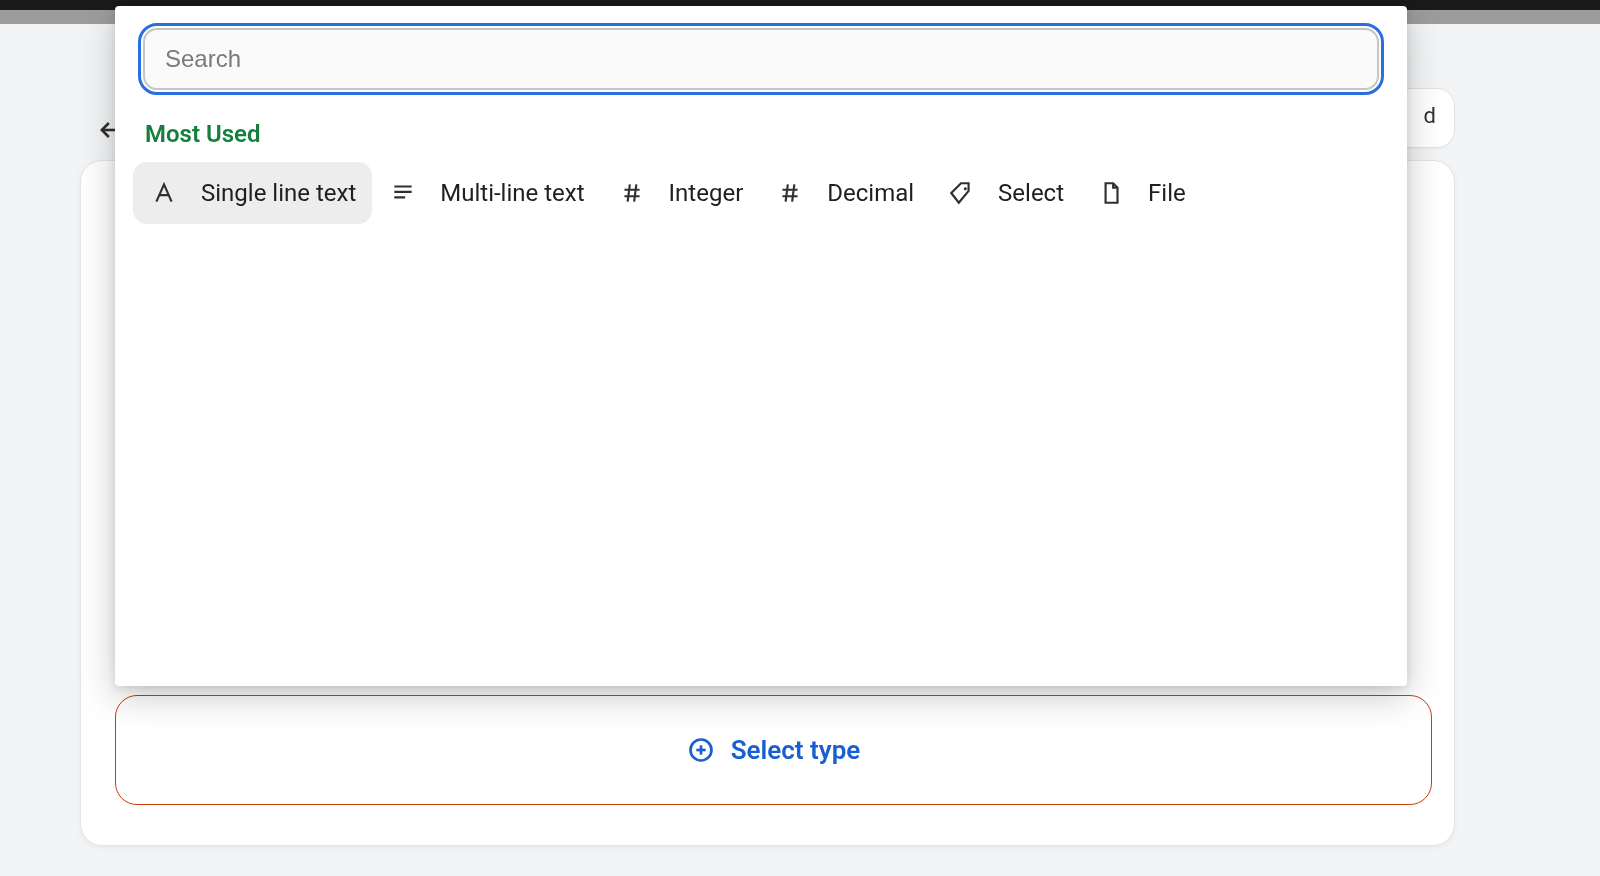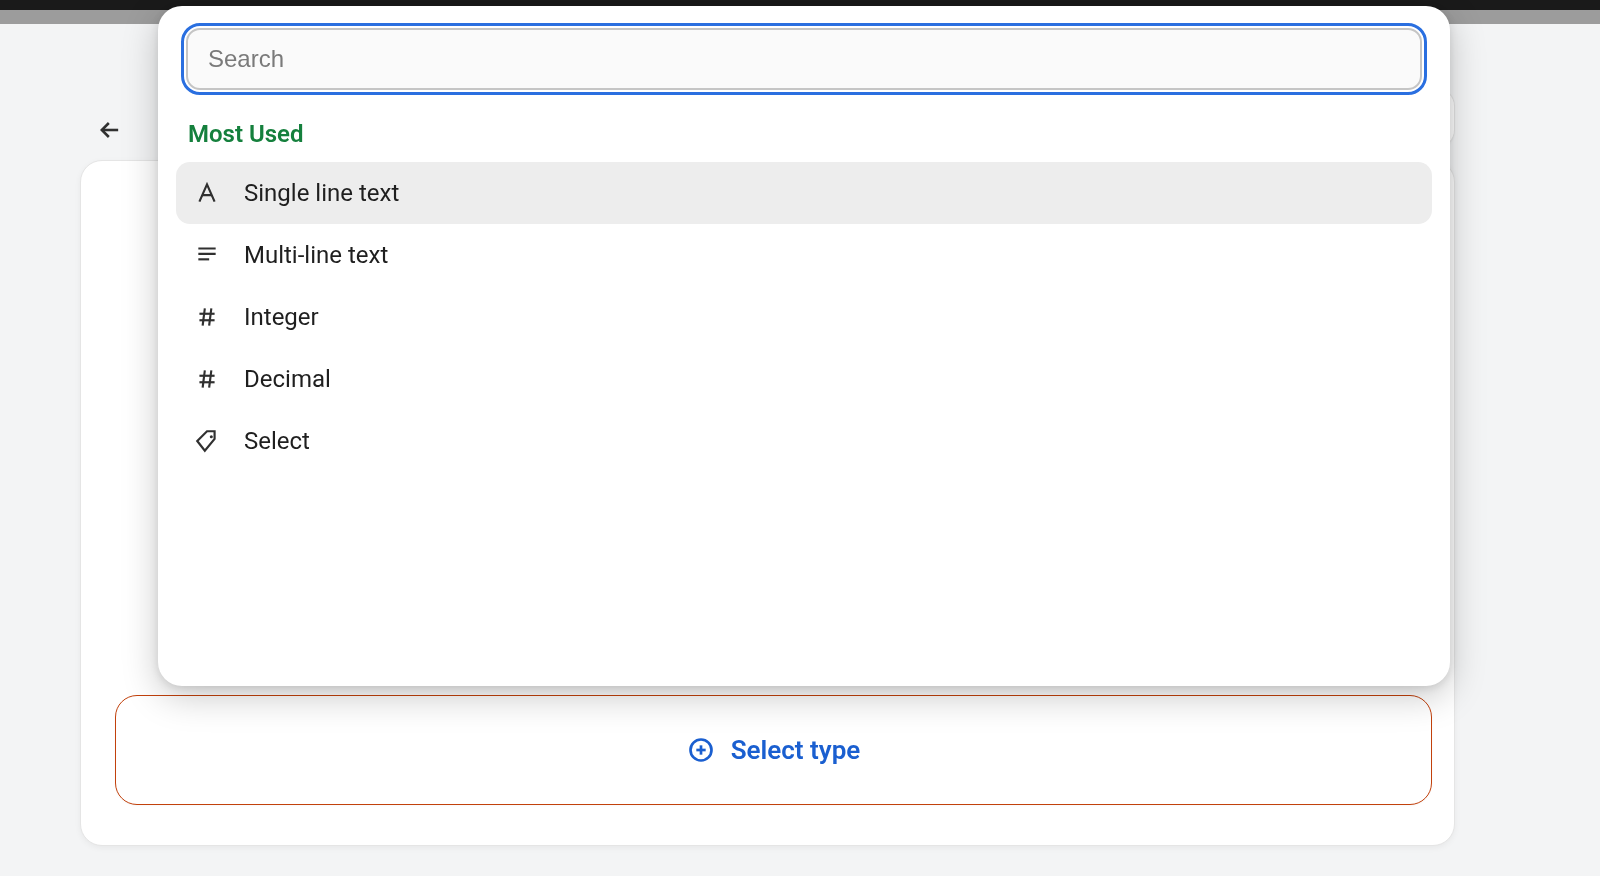--- a/index.html
+++ b/index.html
@@ -16,37 +16,36 @@
 
   .big-white-card { position:absolute; top:160px; left:80px; right:145px; bottom:30px; background:#fff; border:1px solid #e5e5e5; border-radius:22px; box-shadow:0 2px 6px rgba(0,0,0,0.05); }
 
   .select-type-row { position:absolute; left:115px; right:168px; top:695px; height:110px; background:#fff; border:1px solid #c2410c; border-radius:22px; display:flex; align-items:center; justify-content:center; gap:16px; cursor:pointer; box-shadow:0 1px 2px rgba(0,0,0,0.03); }
   .select-type-row .icon { width:28px; height:28px; color:#1a5fd0; }
   .select-type-row .icon svg { width:28px; height:28px; stroke:#1a5fd0; stroke-width:2.3; fill:none; }
   .select-type-row .label { font-size:26px; font-weight:600; color:#1a5fd0; }
 
   .dropdown-panel {
     position:absolute; top:6px; left:115px; width:1292px; height:680px;
-    background:#fff; border-radius:24px; box-shadow:0 10px 36px rgba(0,0,0,0.22), 0 2px 8px rgba(0,0,0,0.10);
+    background:#fff; border-radius:4px; box-shadow:0 10px 36px rgba(0,0,0,0.22), 0 2px 8px rgba(0,0,0,0.10);
     padding:22px 16px 8px 16px;
     overflow:hidden;
-    margin-left:43px;
   }
   .search-wrap { padding:0 12px; }
   .search-input {
     width:100%; height:62px; border-radius:14px;
     border:2px solid #c5c5c5; outline:3px solid #2a6fe0; outline-offset:2px;
     background:#fafafa; font-size:24px; color:#303030; padding:0 20px;
   }
   .search-input::placeholder { color:#7a7a7a; }
 
   .section-header { padding:30px 14px 14px 14px; font-size:24px; font-weight:600; color:#15803d; }
   .section-header.tight { padding-top:14px; }
 
-  .opt-list { display:flex; flex-direction:column; gap:0; padding:0 2px; }
+  .opt-list { display:flex; gap:0; padding:0 2px; }
   .opt {
     display:flex; align-items:center; gap:22px;
     height:62px; padding:0 16px; border-radius:14px; cursor:pointer;
     font-size:24px; color:#1f1f1f;
   }
   .opt .icon { width:30px; height:30px; display:flex; align-items:center; justify-content:center; color:#303030; flex:none; }
   .opt .icon svg { width:26px; height:26px; stroke:#303030; stroke-width:2; fill:none; }
   .opt.highlighted { background:#ededed; }
 
 </style>
@@ -138,16 +137,25 @@
     <div class="opt">
       <span class="icon">
         <svg viewBox="0 0 24 24">
             <path d="M3 12 L12 3 h7 v7 L10 21 Z"></path>
             <circle cx="16" cy="8" r="1.4" fill="#303030" stroke="none"></circle>
           </svg>
       </span>
       <span>Select</span>
     </div>
 
+    <div class="opt">
+      <span class="icon">
+        <svg viewBox="0 0 24 24">
+            <path d="M7 3h7l4 4v14H7z"></path>
+            <path d="M14 3v4h4"></path>
+          </svg>
+      </span>
+      <span>File</span>
+    </div>
 
   </div>
 
 </div>
 
 </body></html>

